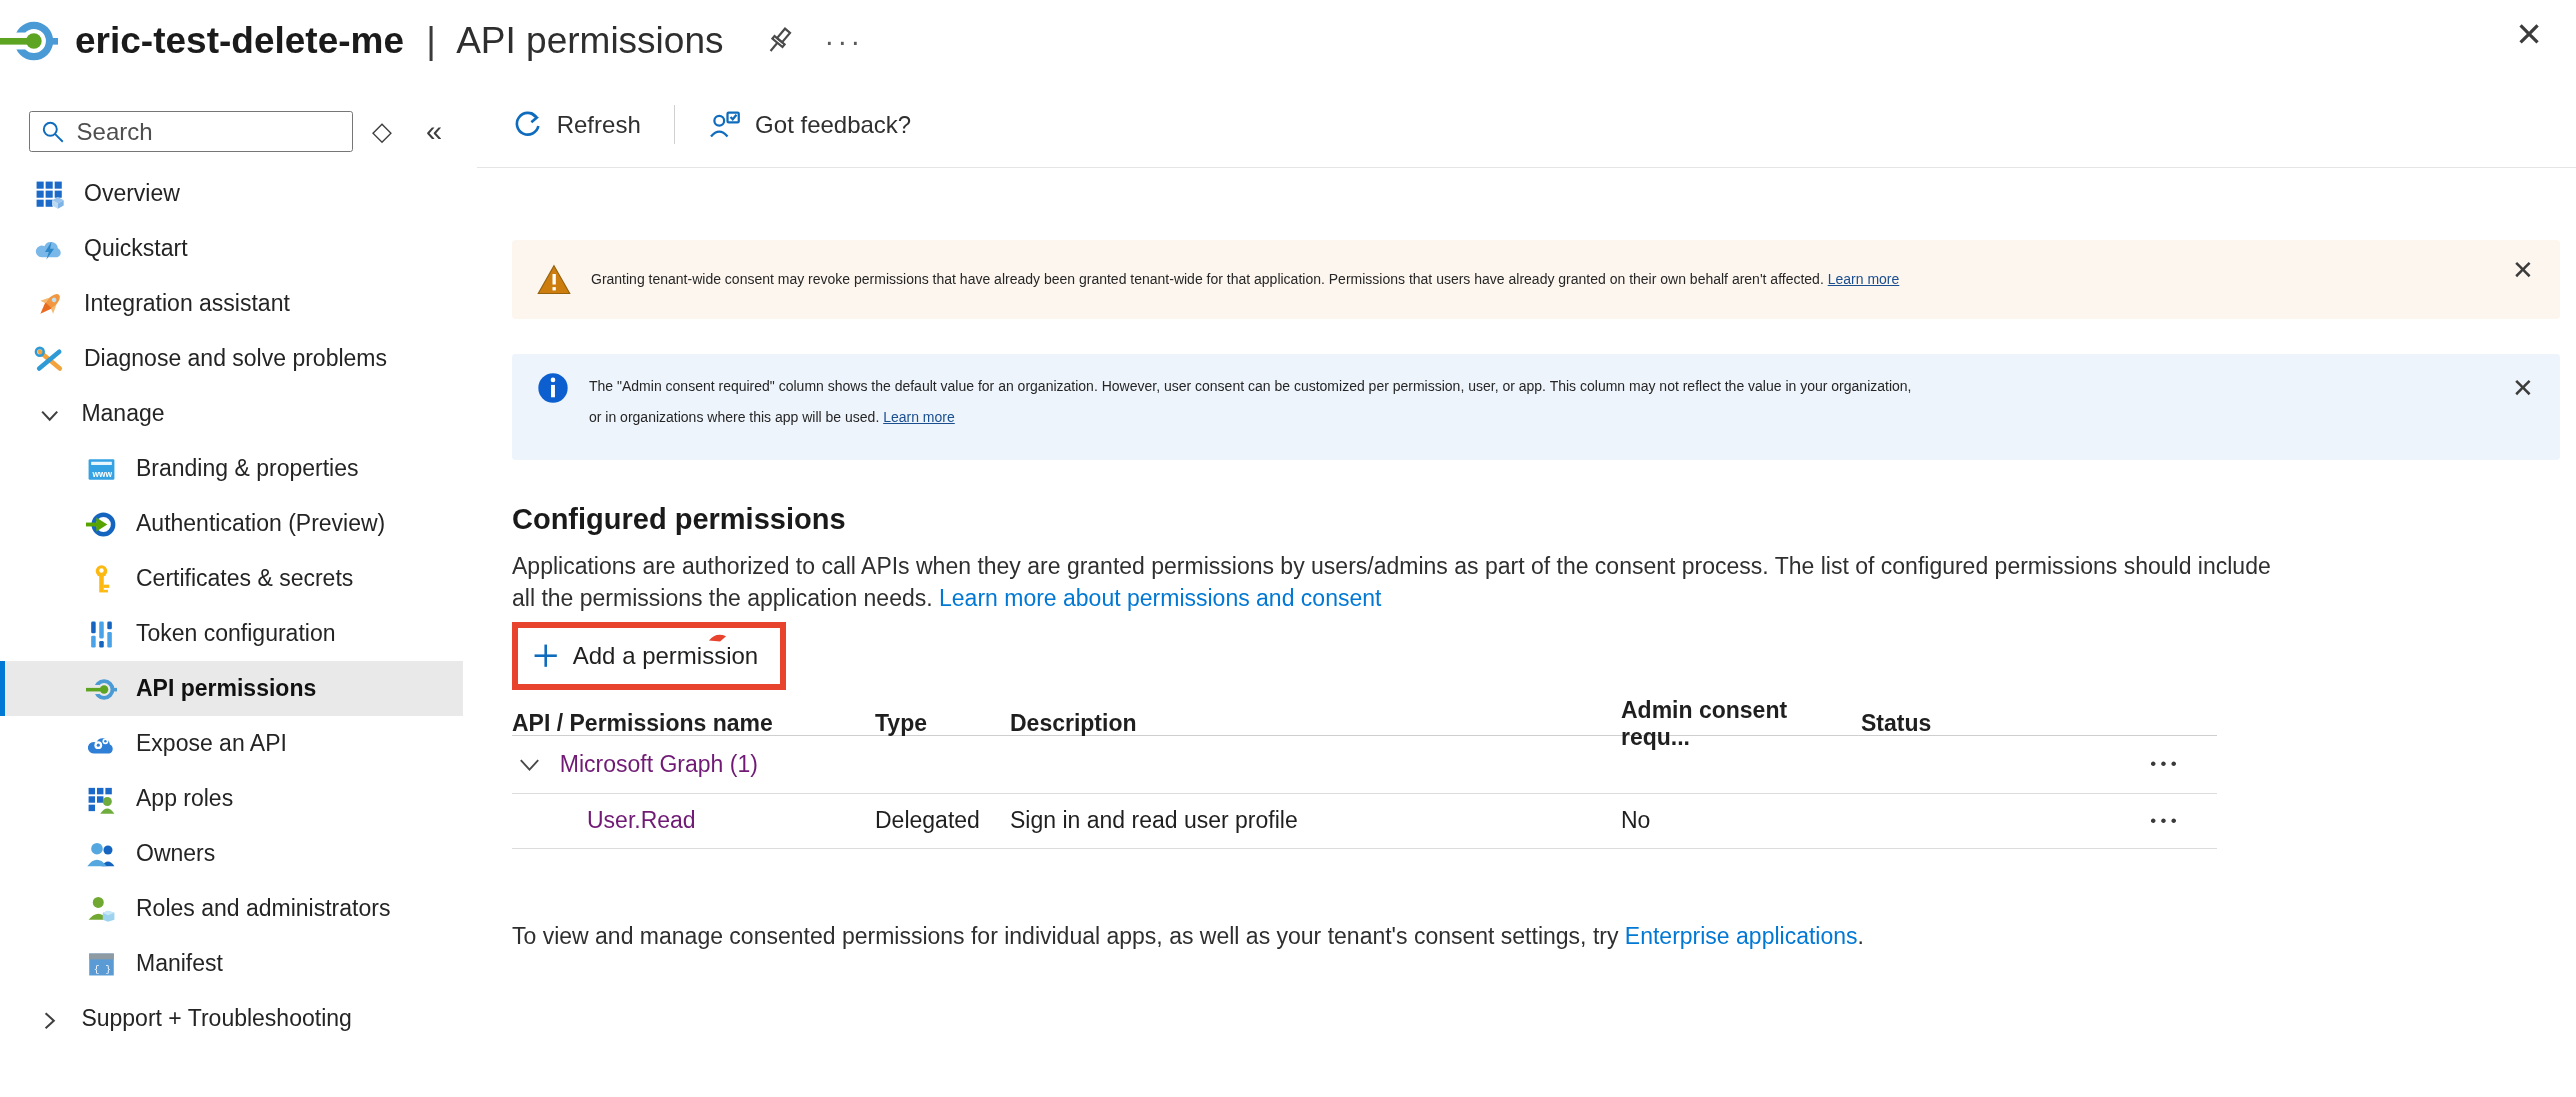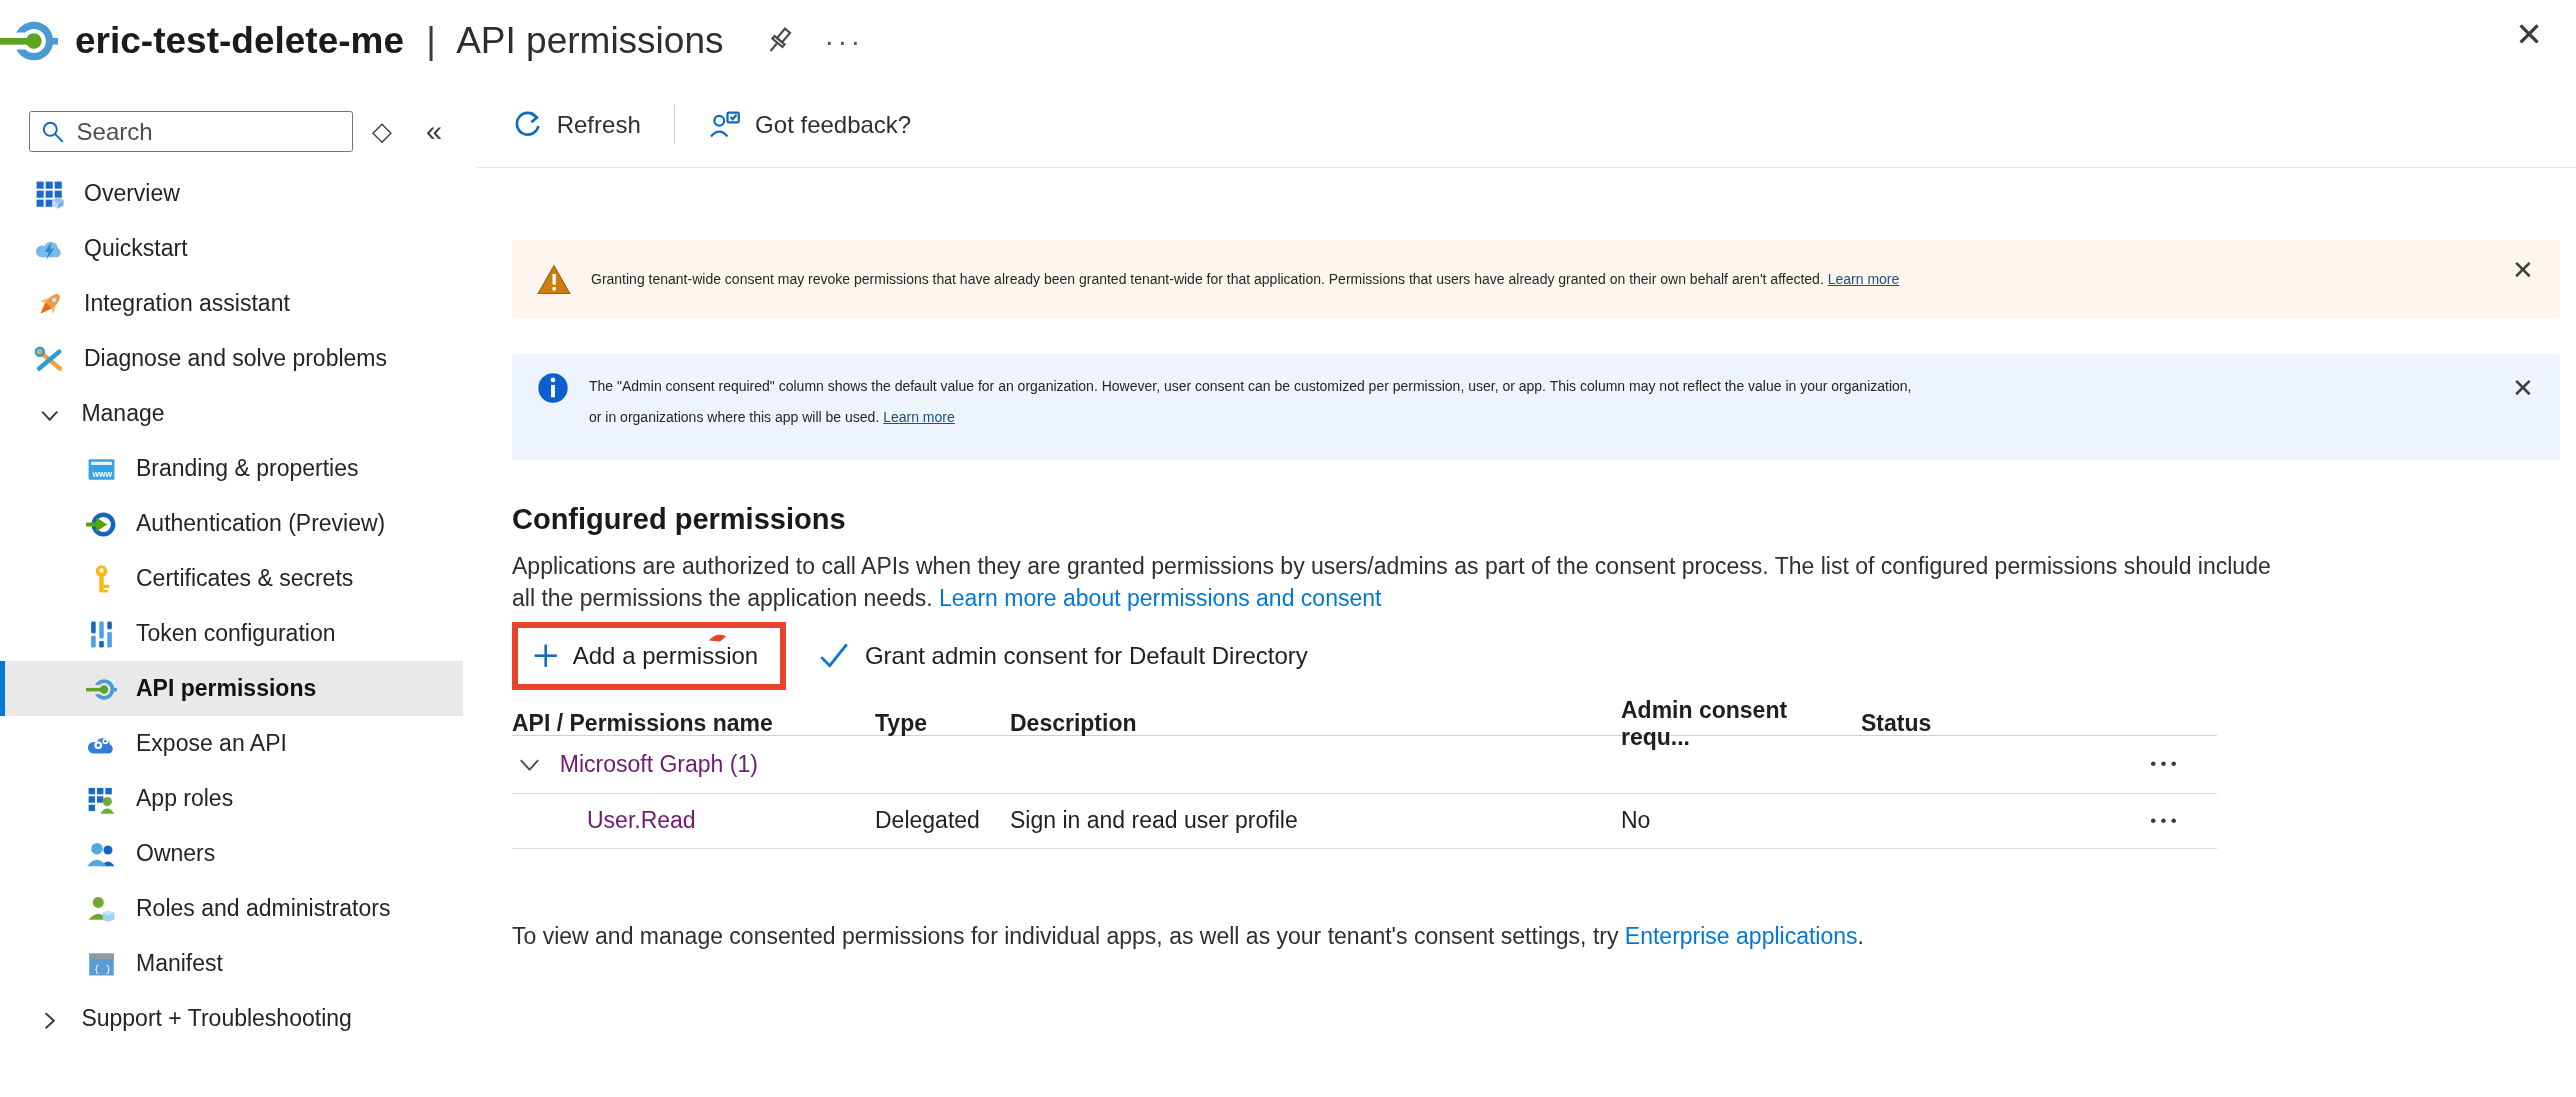--- a/index.html
+++ b/index.html
@@ -400,28 +400,20 @@
             </svg>
           </span>
           <span>Add a permission</span>
         </div>
         <span class="red-mark">
           <svg viewBox="0 0 22 12" width="19" height="10.3">
             <path d="M1 10 Q9 0 21 5 L14 11 Z" fill="#e8432d"></path>
           </svg>
         </span>
       </div>
-      <div class="action-btn grant-btn">
-        <span>
-          <svg viewBox="0 0 40 34" width="34" height="29" fill="none" stroke="#0f78d4" stroke-width="3.4">
-            <polyline points="5,19 15,29 35,4"></polyline>
-          </svg>
-        </span>
-        <span>Grant admin consent for Default Directory</span>
-      </div>
     </div>
 
     <div class="perm-table">
       <div class="pt-head">
         <span>API / Permissions name</span>
         <span>Type</span>
         <span>Description</span>
         <span>Admin consent requ...</span>
         <span>Status</span>
       </div>

